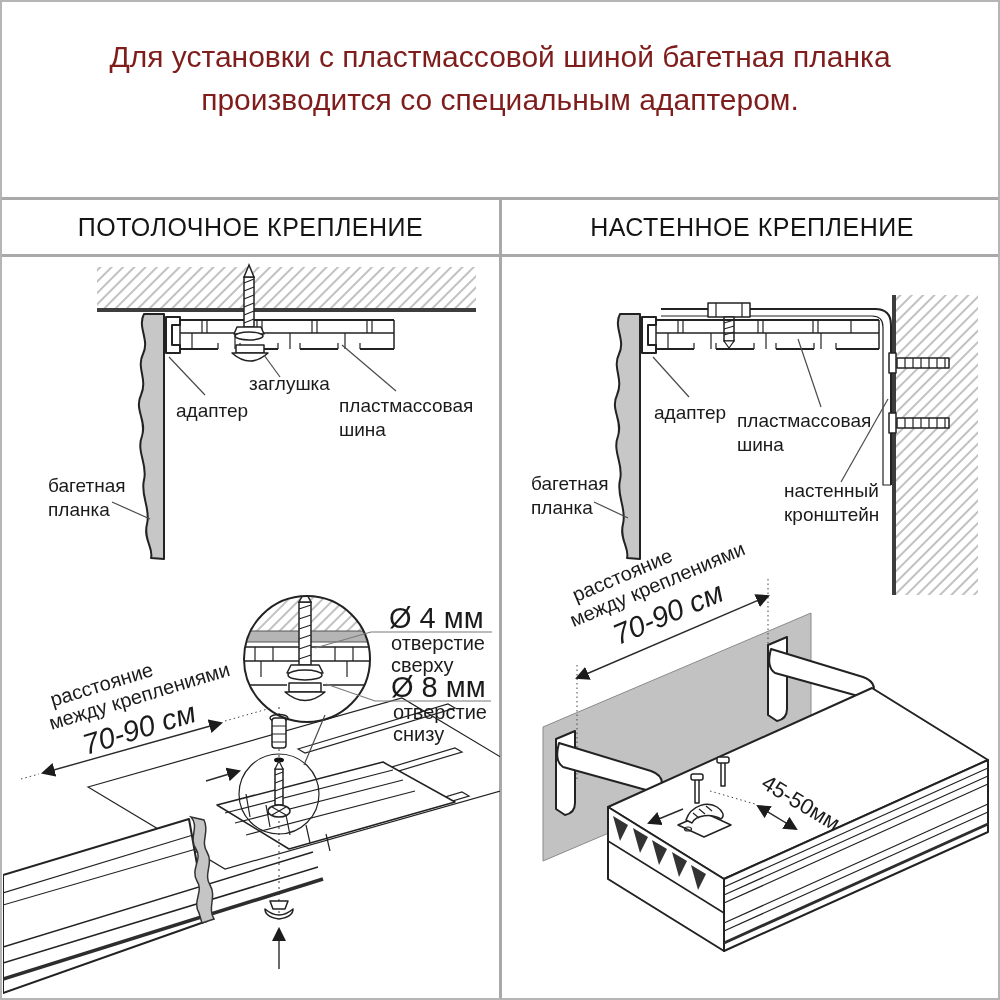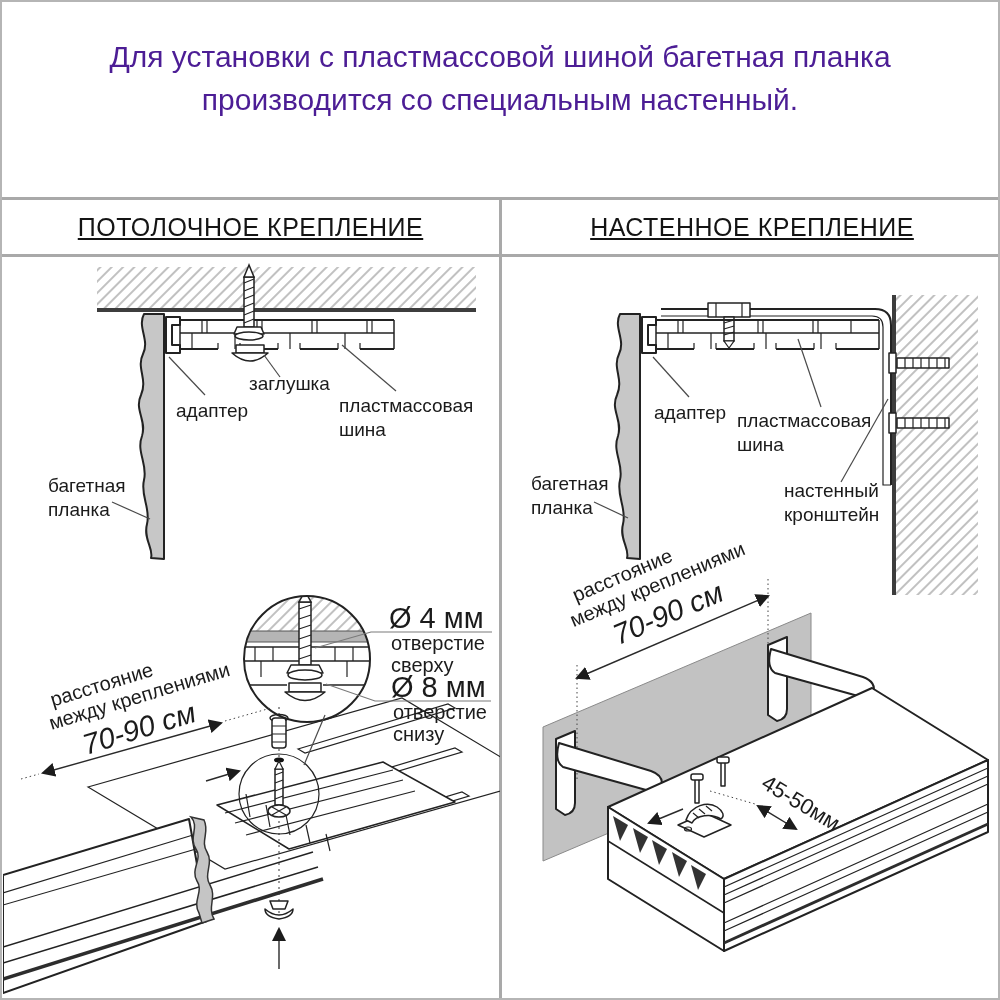--- a/index.html
+++ b/index.html
@@ -1,24 +1,24 @@
 <!DOCTYPE html>
 <html><head>
 <meta charset="utf-8">
 <style>
   html,body{margin:0;padding:0;background:#fff;}
   #page{position:relative;width:1000px;height:1000px;background:#fff;
         box-sizing:border-box;border:2px solid #b5b5b5;overflow:hidden;
         font-family:"Liberation Sans",sans-serif;color:#161616;}
   .title{position:absolute;top:33px;left:0;right:0;text-align:center;
-         font-size:30px;line-height:43px;font-weight:400;color:#4c1d95;}
+         font-size:30px;line-height:43px;font-weight:400;color:#7f1d1d;}
   .hdiv{position:absolute;left:0;width:1000px;height:3px;background:#a9a9a9;}
   .vdiv{position:absolute;top:195px;left:497px;width:3px;height:803px;background:#a9a9a9;}
   .phdr{position:absolute;top:198px;height:54px;display:flex;align-items:center;
-        justify-content:center;font-size:25px;letter-spacing:.5px;color:#141414;text-decoration:underline;}
+        justify-content:center;font-size:25px;letter-spacing:.5px;color:#141414;}
   .phdr.left{left:0;width:497px;} .phdr.right{left:500px;width:500px;}
   .panelsvg{position:absolute;top:255px;width:497px;height:743px;}
   svg text{font-family:"Liberation Sans",sans-serif;fill:#1b1b1b;}
   .t19{font-size:19px;} .t20{font-size:20px;} .t22{font-size:22px;}
   .t29{font-size:29px;} .t29i{font-size:29px;font-style:italic;}
   .ln{stroke:#222;stroke-width:2;fill:none;stroke-linejoin:round;}
   .ln15{stroke:#222;stroke-width:1.5;fill:none;}
   .ln12{stroke:#222;stroke-width:1.2;fill:none;}
   .lead{stroke:#4a4a4a;stroke-width:1.2;fill:none;}
   .ul{stroke:#7a7a7a;stroke-width:1.1;fill:none;}
@@ -29,21 +29,21 @@
   .wfill15{fill:#fff;stroke:#222;stroke-width:1.5;stroke-linejoin:round;}
   .gfill{fill:#c7c7c7;stroke:#222;stroke-width:2;stroke-linejoin:round;}
 </style>
 </head>
 <body>
 
 <div id="page">
 
   <div class="title">
     <div>Для установки с пластмассовой шиной багетная планка</div>
-    <div>производится со специальным настенный.</div>
+    <div>производится со специальным адаптером.</div>
   </div>
 
   <div class="hdiv" style="top:195px"></div>
   <div class="hdiv" style="top:252px"></div>
   <div class="vdiv"></div>
 
   <div class="phdr left">ПОТОЛОЧНОЕ КРЕПЛЕНИЕ</div>
   <div class="phdr right">НАСТЕННОЕ КРЕПЛЕНИЕ</div>
 
   <svg class="panelsvg" style="left:1px" viewBox="0 0 497 743">

